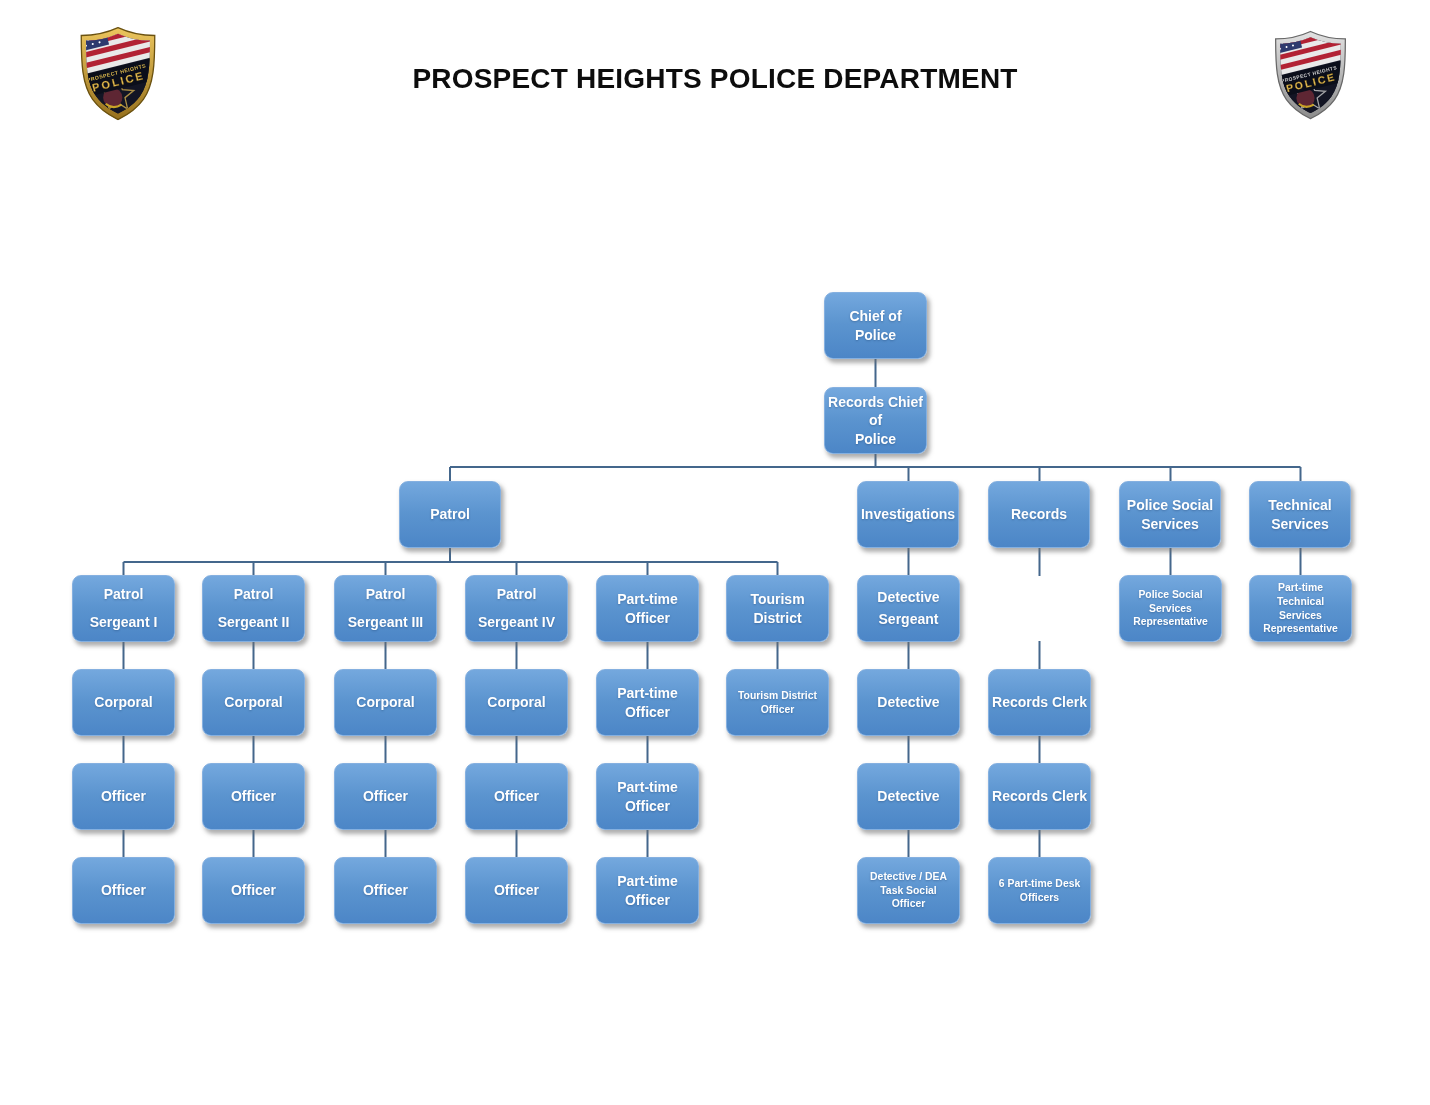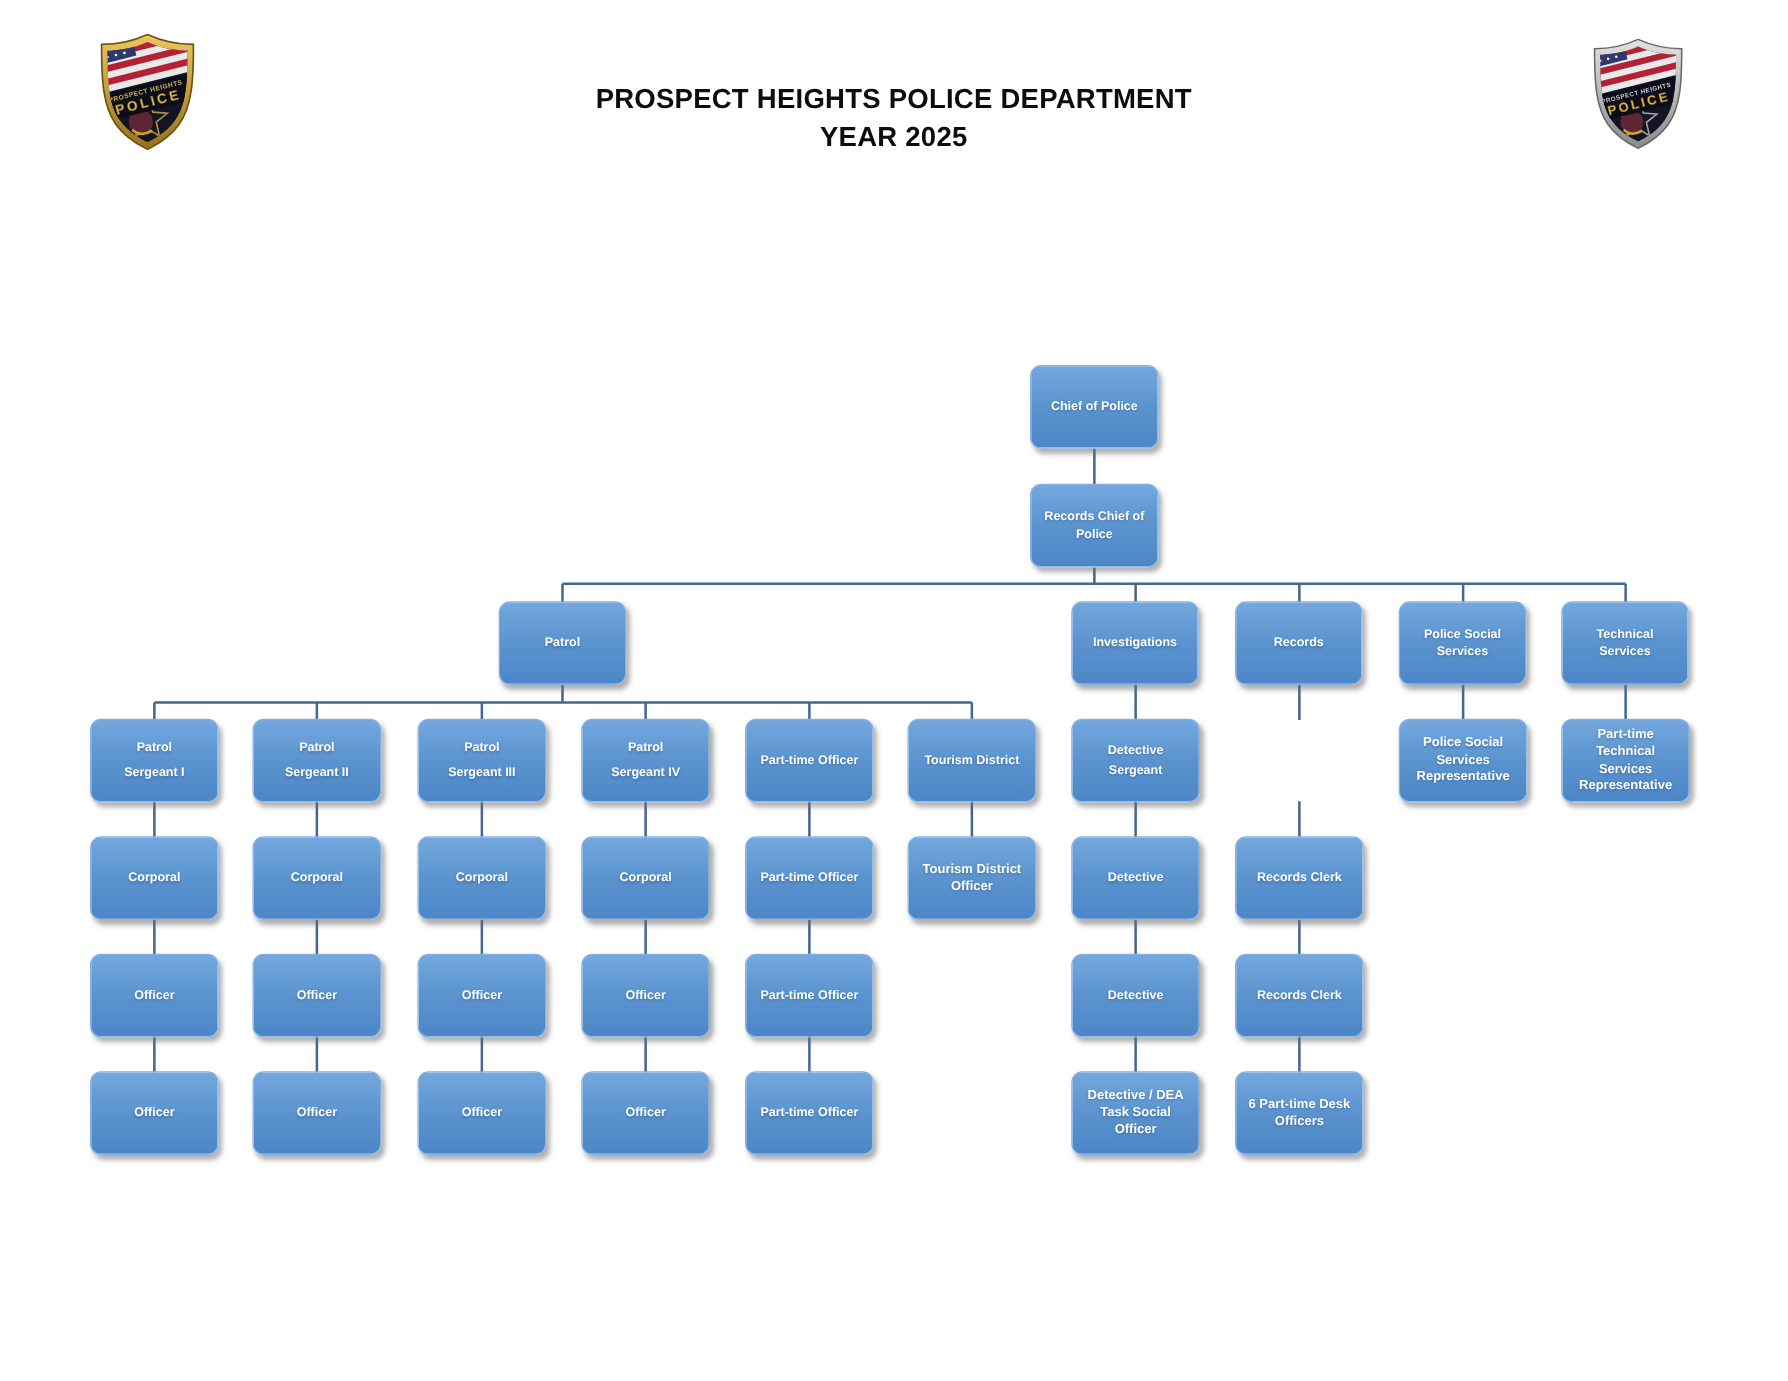--- a/index.html
+++ b/index.html
@@ -1,44 +1,43 @@
 <!DOCTYPE html>
 <html><head>
 <meta charset="utf-8">
 <style>
   html,body{margin:0;padding:0;background:#fff;}
   .page{position:relative;width:1430px;height:1105px;background:#ffffff;overflow:hidden;
         font-family:"Liberation Sans",sans-serif;}
   .header{position:absolute;left:0;right:0;top:64px;text-align:center;color:#0d0d0d;
-          font-weight:700;font-size:22px;line-height:30.5px;letter-spacing:.2px;}
+          font-weight:700;font-size:28px;line-height:30.5px;letter-spacing:.2px;}
   .badge{position:absolute;}
   .badge-left{left:74px;top:25px;}
   .badge-right{left:1269px;top:29px;}
   .connectors{position:absolute;left:0;top:0;width:1430px;height:1105px;}
   .box{position:absolute;width:103px;height:67px;box-sizing:border-box;border-radius:9px;
        background:linear-gradient(180deg,#74a8de 0%,#5b94cf 48%,#4c86c7 100%);
        border:1.5px solid #85b0e0;
        box-shadow:2.5px 3.5px 4px rgba(110,110,110,.55);
        display:flex;align-items:center;justify-content:center;text-align:center;
-       color:#ffffff;font-weight:700;font-size:10px;line-height:1.32;padding:3px;}
+       color:#ffffff;font-weight:700;font-size:14px;line-height:1.32;padding:3px;}
   .box span{white-space:pre-line;text-shadow:0 1px 2px rgba(25,55,95,.35);}
   .w102{width:102px;}
   .lh-wide span{line-height:1.95;}
   .lh-med span{line-height:1.55;}
   .sm{font-size:10.4px;}
   .sm span{line-height:1.3;}
 </style>
 </head>
 <body>
 
 <div class="page">
 
   <div class="header">
     <div>PROSPECT HEIGHTS POLICE DEPARTMENT</div>
-    <div>YEAR 2025</div>
   </div>
 
   <svg class="badge badge-left" width="88" height="98" viewBox="0 0 100 112">
     <defs>
       <linearGradient id="gGoldL" x1="0" y1="0" x2="0" y2="1">
         <stop offset="0" stop-color="#ecc65e"></stop>
           <stop offset="1" stop-color="#96701d"></stop>
       </linearGradient>
       <clipPath id="clipL">
         <path d="M50 3 C63 9 78 12 92 12 C92 44 91 68 79 85 C69 99 56 105 50 108 C44 105 31 99 21 85 C9 68 8 44 8 12 C22 12 37 9 50 3 Z" transform="translate(50,56) scale(0.87) translate(-50,-56)"></path>

